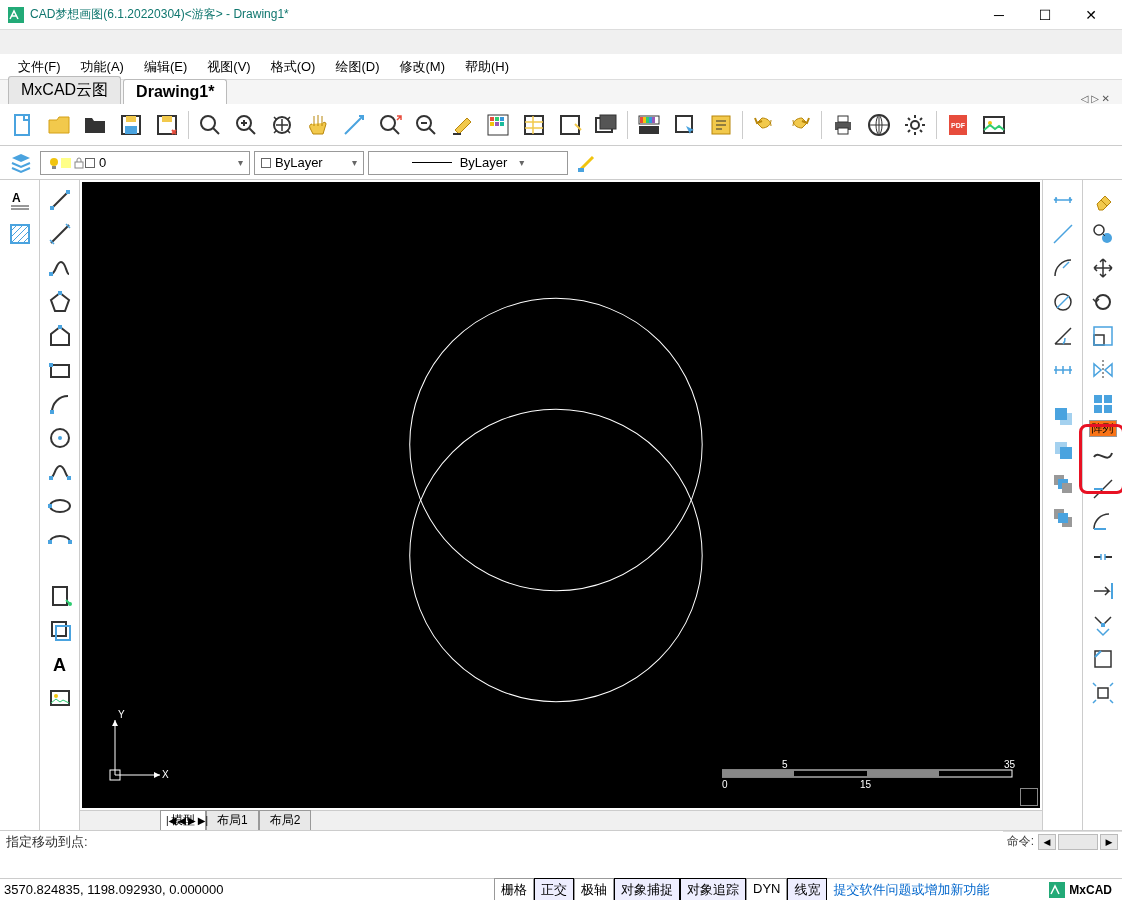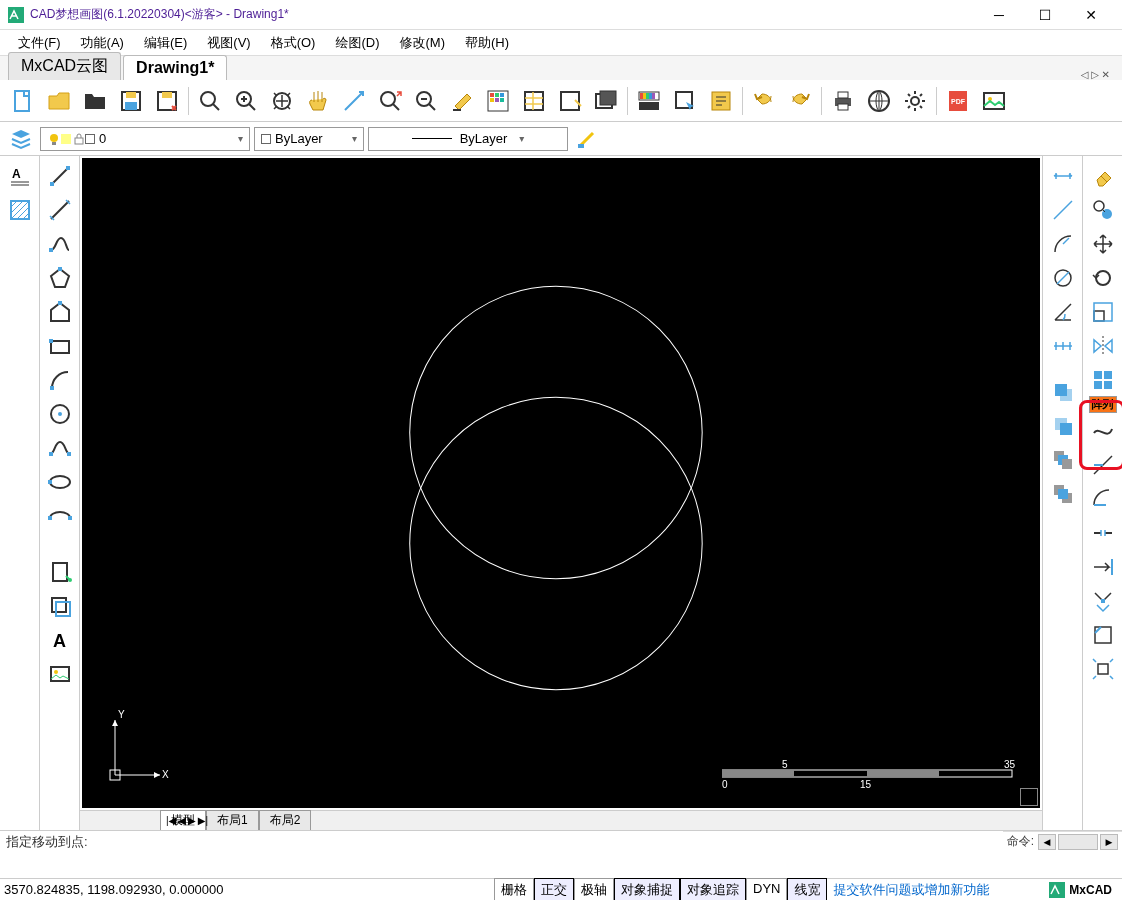--- a/index.html
+++ b/index.html
@@ -1,22 +1,22 @@
 <!DOCTYPE html>
 <html><head>
 <meta charset="utf-8">
 <style>
 * { box-sizing: border-box; margin: 0; padding: 0; font-family: "Microsoft YaHei", SimSun, sans-serif; }
 body { width: 1122px; height: 900px; overflow: hidden; background: #f0f0f0; font-size: 12px; display: flex; flex-direction: column; }
 .titlebar { height: 30px; background: #fff; display: flex; align-items: center; padding: 0 8px; border-bottom: 1px solid #ddd; }
 .titlebar .logo { width: 16px; height: 16px; margin-right: 6px; }
-.titlebar .title { flex: 1; font-size: 12px; color: #4c1d95; }
+.titlebar .title { flex: 1; font-size: 12px; color: #0f766e; }
 .titlebar .winbtns { display: flex; }
 .titlebar .winbtns div { width: 46px; height: 30px; display: flex; align-items: center; justify-content: center; font-size: 14px; cursor: pointer; }
-.menubar { height: 26px; background: #fff; display: flex; align-items: center; padding: 0 8px; border-bottom: 1px solid #ddd; }
+.menubar { height: 26px; background: #fff; display: flex; align-items: center; padding: 0 8px; border-bottom: 1px solid #ddd; margin-top: 24px; }
 .menubar .menu { padding: 4px 10px; cursor: pointer; font-size: 13px; }
 .doctabs { height: 24px; background: #f5f5f5; display: flex; align-items: flex-end; padding: 0 8px; }
 .doctabs .tab { padding: 3px 12px; background: #e8e8e8; border: 1px solid #bbb; border-bottom: none; border-radius: 3px 3px 0 0; margin-right: 2px; font-size: 16px; cursor: pointer; }
 .doctabs .tab.active { background: #fff; font-weight: bold; }
 .doctabs .spacer { flex: 1; }
 .doctabs .navbtns { font-size: 10px; color: #555; padding-right: 4px; }
 .maintoolbar { height: 42px; background: #fff; border-bottom: 1px solid #ccc; display: flex; align-items: center; padding: 2px 6px; gap: 2px; }
 .tbtn { width: 34px; height: 34px; display: flex; align-items: center; justify-content: center; cursor: pointer; border: 1px solid transparent; }
 .sep { width: 1px; height: 28px; background: #ccc; margin: 0 2px; }
 .proptoolbar { height: 34px; background: #fff; border-bottom: 1px solid #ccc; display: flex; align-items: center; padding: 2px 6px; gap: 4px; }
@@ -32,21 +32,21 @@
 .sbt { width: 32px; height: 32px; display: flex; align-items: center; justify-content: center; cursor: pointer; border: 1px solid transparent; }
 .canvas-area { flex: 1; display: flex; flex-direction: column; background: #fff; }
 .canvas { flex: 1; background: #000; position: relative; margin: 2px; }
 .layouttabs { height: 20px; display: flex; align-items: center; background: #f0f0f0; border-top: 1px solid #ccc; padding-left: 80px; gap: 0; font-size: 12px; }
 .layouttabs .ltab { padding: 1px 10px; background: #e8e8e8; border: 1px solid #999; cursor: pointer; }
 .layouttabs .ltab.active { background: #fff; }
 .layouttabs .navs { position: absolute; font-size: 10px; padding-left: 6px; display: flex; gap: 2px; }
 .righttools { width: 40px; background: #fff; border-left: 1px solid #ccc; display: flex; flex-direction: column; align-items: center; padding: 4px 0; gap: 2px; }
 .righttools2 { width: 40px; background: #fff; border-left: 1px solid #ccc; display: flex; flex-direction: column; align-items: center; padding: 4px 0; gap: 2px; position: relative; }
 .highlight-box { position: absolute; border: 3px solid #e81123; border-radius: 8px; width: 46px; height: 70px; top: 244px; right: -3px; z-index: 10; pointer-events: none; }
-.tooltip-label { font-size: 11px; background: #f97316; border: 1px solid #999; padding: 0 2px; margin-top: -2px; font-weight: bold; }
+.tooltip-label { font-size: 11px; background: #f97316; border: 1px solid #999; padding: 0 2px; margin-top: -2px; }
 .cmdarea { height: 48px; background: #fff; border-top: 1px solid #ccc; display: flex; }
 .cmdhist { flex: 1; padding: 2px 6px; font-size: 13px; color: #333; overflow: hidden; }
 .cmdline { height: 20px; border-top: 1px solid #ddd; display: flex; align-items: center; padding: 0 4px; font-size: 12px; }
 .cmdline .lbl { color: #404040; margin-right: 4px; }
 .cmdline .scroll { margin-left: auto; display: flex; gap: 2px; }
 .cmdline .scroll div { width: 18px; height: 16px; background: #e8e8e8; border: 1px solid #bbb; display: flex; align-items: center; justify-content: center; font-size: 9px; }
 .statusbar { height: 22px; background: #fff; border-top: 1px solid #ccc; display: flex; align-items: center; padding: 0 4px; font-size: 13px; }
 .statusbar .coords { width: 490px; }
 .statusbar .toggles { display: flex; gap: 0; }
 .statusbar .tog { padding: 2px 6px; border: 1px solid #999; cursor: pointer; }

